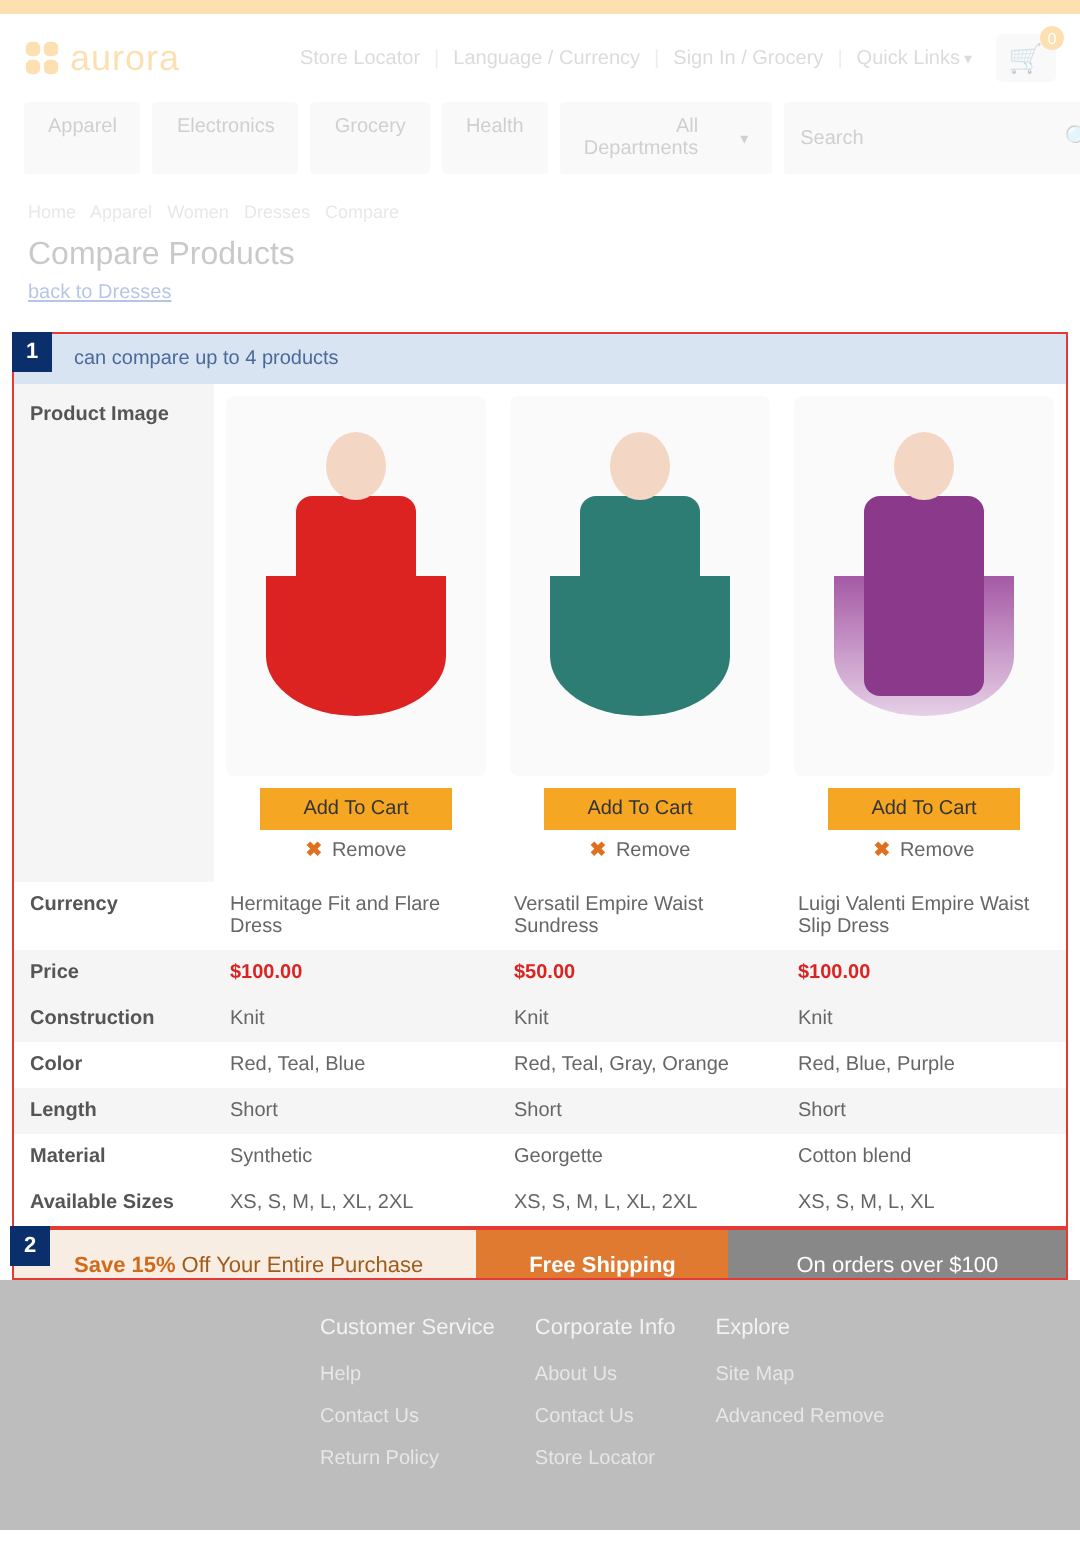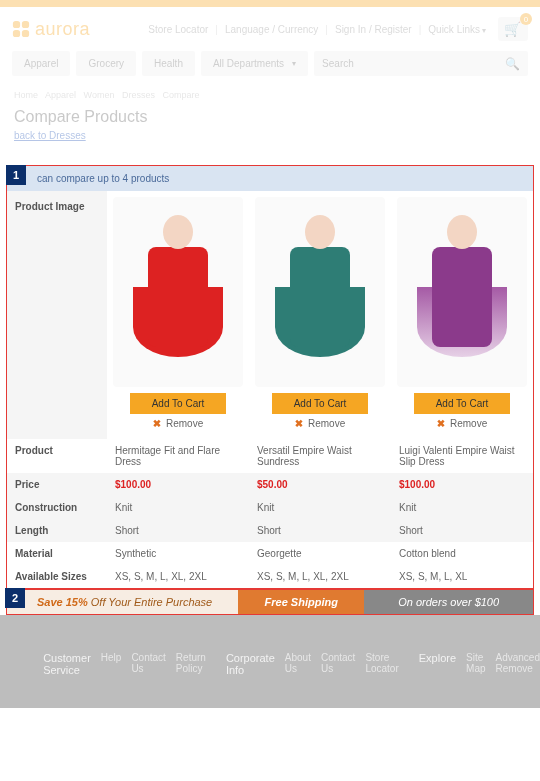--- a/index.html
+++ b/index.html
@@ -39,33 +39,33 @@
     width: 12px; height: 12px; border-radius: 50%; background: #f5a623;
     color: #fff; font-size: 8px; display: flex; align-items:center; justify-content:center;
   }
   .navtabs {
     display: flex; gap: 6px; padding: 0 12px 8px; align-items: stretch;
   }
   .tab {
     background: #eee; padding: 7px 12px; font-size: 10px; color: #777;
     border-radius: 2px;
   }
-  .tab.all { display: flex; align-items: center; gap: 6px; }
+  .tab.all { display: flex; align-items: center; gap: 19px; text-align: right; }
   .searchbar {
     flex: 1; background: #eee; border-radius: 2px; padding: 0 8px;
     display: flex; align-items: center; color: #aaa; font-size: 10px;
   }
   .searchbar input {
     flex:1; border: none; background: transparent; outline: none; font-size: 10px;
   }
   .search-icon { margin-left: auto; color: #bbb; font-size: 12px; }
   .breadcrumb { padding: 6px 14px; font-size: 9px; color: #bbb; }
   .breadcrumb span { color: #bbb; }
   .page-title { padding: 2px 14px 2px; font-size: 16px; color: #666; font-weight: normal; }
-  .back-link { padding: 2px 14px 24px; font-size: 10px; color: #2b5bb8; text-decoration: underline; }
+  .back-link { padding: 2px 14px 14px; font-size: 10px; color: #2b5bb8; text-decoration: underline; }
   
   .compare-zone {
     margin: 0 6px; border: 1px solid #e53935; position: relative; z-index: 10;
     background: #fff;
   }
   .marker {
     position: absolute; width: 20px; height: 20px; background: #0b2f6b;
     color: #fff; font-size: 11px; font-weight: bold; display:flex;align-items:center;justify-content:center;
     z-index: 20;
   }
@@ -111,31 +111,31 @@
   .remove-link { display:block; text-align:center; font-size:10px; color:#666; }
   .remove-link .x { color:#e07020; font-weight:bold; margin-right:2px; }
   .price-val { color: #d22; font-weight: bold; }
   
   .promo-wrap { position: relative; margin: 0 6px; z-index: 10; }
   .marker.m2 { top: -1px; left: -1px; }
   .promo {
     border: 1px solid #e53935; display:flex; height: 26px;
     background: #fff; font-size: 11px; overflow:hidden;
   }
-  .promo .seg { display:flex; align-items:center; padding: 0 10px; white-space:nowrap;font-style:italic; }
+  .promo .seg { display:flex; align-items:flex-end; padding: 0 10px; white-space:nowrap; }
   .promo .p1 { background:#f7ede3; color:#a05a1a; flex:1.8; padding-left:30px; }
   .promo .p1 b { color:#d06a1a; margin-right:3px;}
   .promo .p2 { background:#e07a30; color:#fff; font-weight:bold; flex:1; justify-content:center;}
   .promo .p3 { background:#888; color:#fff; flex:1.4; justify-content:center;}
   
   .footer {
     background:#444; color:#bbb; padding: 18px 0 30px;
     display:flex; gap: 20px; font-size: 10px;
   }
-  .footer .col { display:flex; flex-direction:row; gap: 10px; margin-top: 19px; }
+  .footer .col { display:flex; flex-direction:column; gap: 10px; }
   .footer .col.first { width: 140px; }
   .footer .hed { color:#ddd; font-size:11px; margin-bottom:2px; }
   .footer a { color:#bbb; text-decoration:none; }
   .chev { font-size: 8px; margin-left: 2px; }
 </style>
 </head>
 <body>
 
 <div class="topbar"></div>
 
@@ -151,36 +151,37 @@
           </g>
         </svg>
     </span>
     <span>aurora</span>
   </div>
   <div class="header-links">
     <span class="header-link">Store Locator</span>
     <span class="sep">|</span>
     <span class="header-link">Language / Currency</span>
     <span class="sep">|</span>
-    <span class="header-link">Sign In / Register</span>
+    <span class="header-link">Sign In / Grocery</span>
     <span class="sep">|</span>
     <span class="header-link">
       <span>Quick Links</span><span class="chev">▾</span>
     </span>
     <div class="cart-wrap">
       <div class="cart">
         <span>🛒</span>
       </div>
       <div class="cart-badge">0</div>
     </div>
   </div>
 </div>
 
 <div class="navtabs">
   <div class="tab">Apparel</div>
+  <div class="tab">Electronics</div>
   <div class="tab">Grocery</div>
   <div class="tab">Health</div>
   <div class="tab all">
     <span>All Departments</span>
       <span class="chev">▾</span>
   </div>
   <div class="searchbar">
     <input placeholder="Search" style="">
     <span class="search-icon">🔍</span>
   </div>
@@ -233,36 +234,42 @@
                 <div class="skirt"></div>
                 <div class="body"></div>
                 <div class="head"></div>
               </div>
         </div>
         <button class="add-btn">Add To Cart</button>
         <span class="remove-link"><span class="x">✖</span> <span>Remove</span></span>
       </td>
     </tr>
     <tr>
-      <th class="row-head">Product</th>
+      <th class="row-head">Currency</th>
       <td>Hermitage Fit and Flare Dress</td>
       <td>Versatil Empire Waist Sundress</td>
       <td>Luigi Valenti Empire Waist Slip Dress</td>
     </tr>
     <tr class="odd">
       <th class="row-head">Price</th>
       <td><span class="price-val">$100.00</span></td>
       <td><span class="price-val">$50.00</span></td>
       <td><span class="price-val">$100.00</span></td>
     </tr>
     <tr class="odd">
       <th class="row-head">Construction</th>
       <td>Knit</td>
       <td>Knit</td>
       <td>Knit</td>
+    </tr>
+    <tr>
+      <th class="row-head">Color</th>
+      <td>Red, Teal, Blue</td>
+      <td>Red, Teal, Gray, Orange</td>
+      <td>Red, Blue, Purple</td>
     </tr>
     <tr class="odd">
       <th class="row-head">Length</th>
       <td>Short</td>
       <td>Short</td>
       <td>Short</td>
     </tr>
     <tr>
       <th class="row-head">Material</th>
       <td>Synthetic</td>

